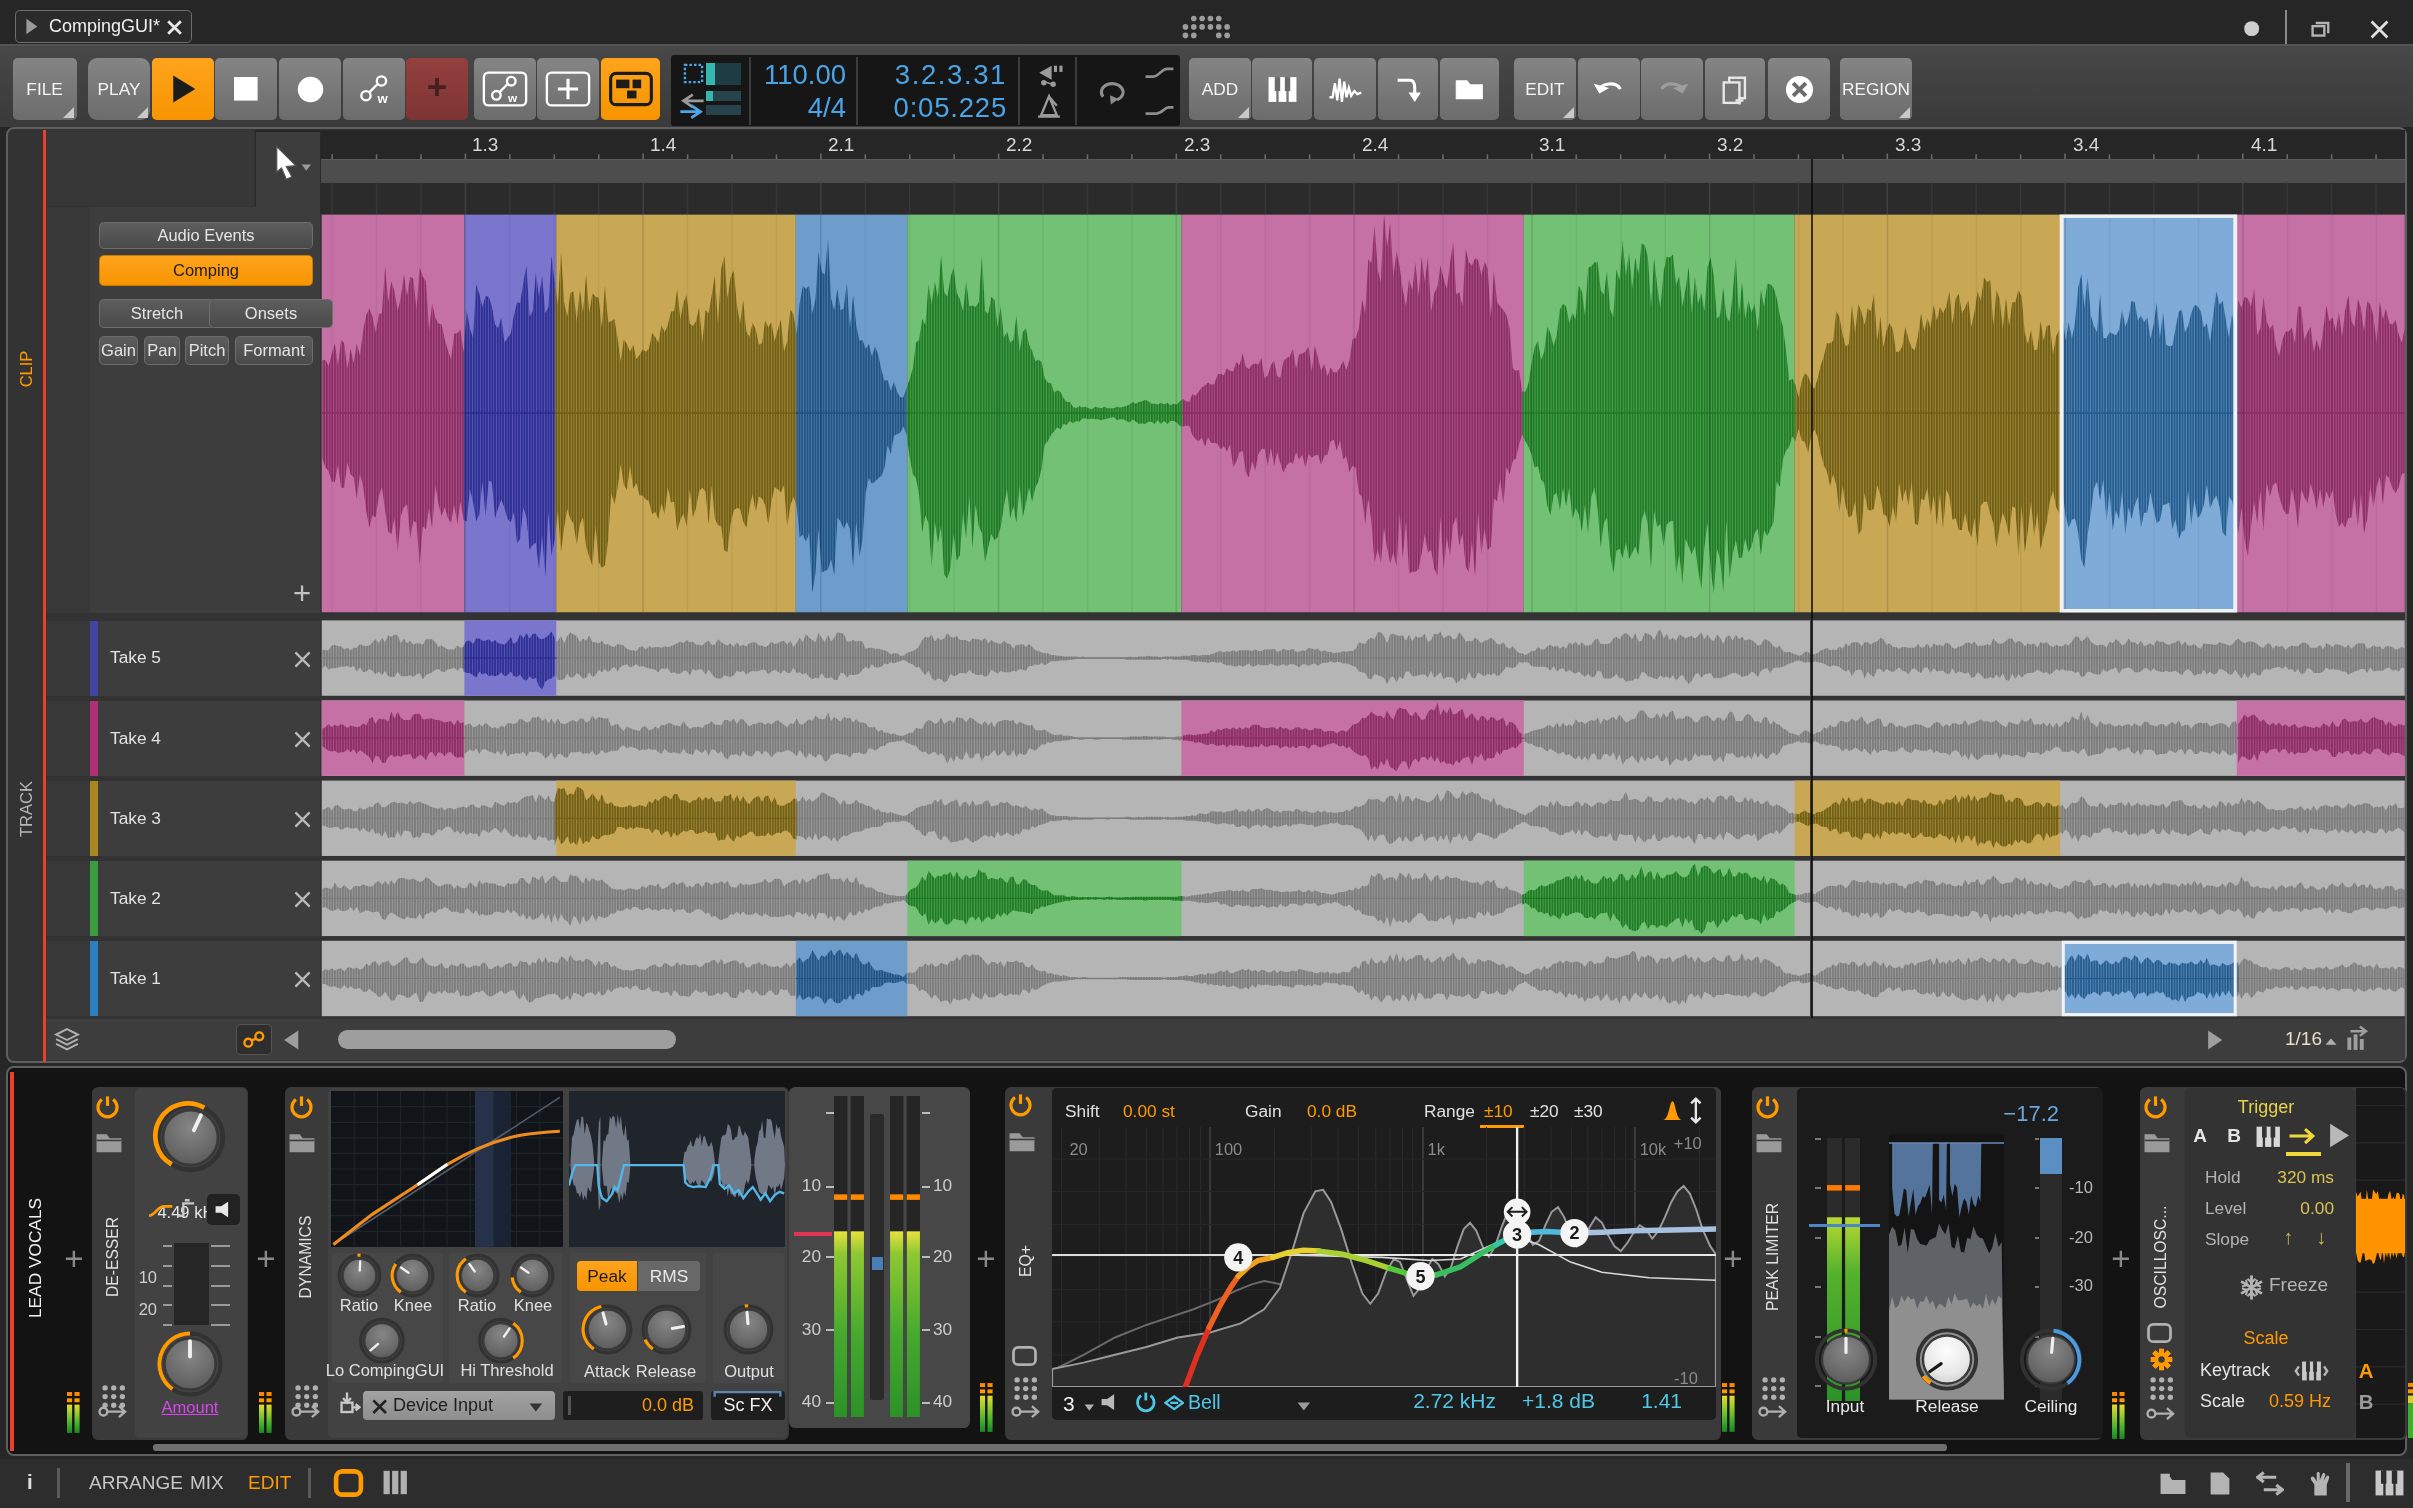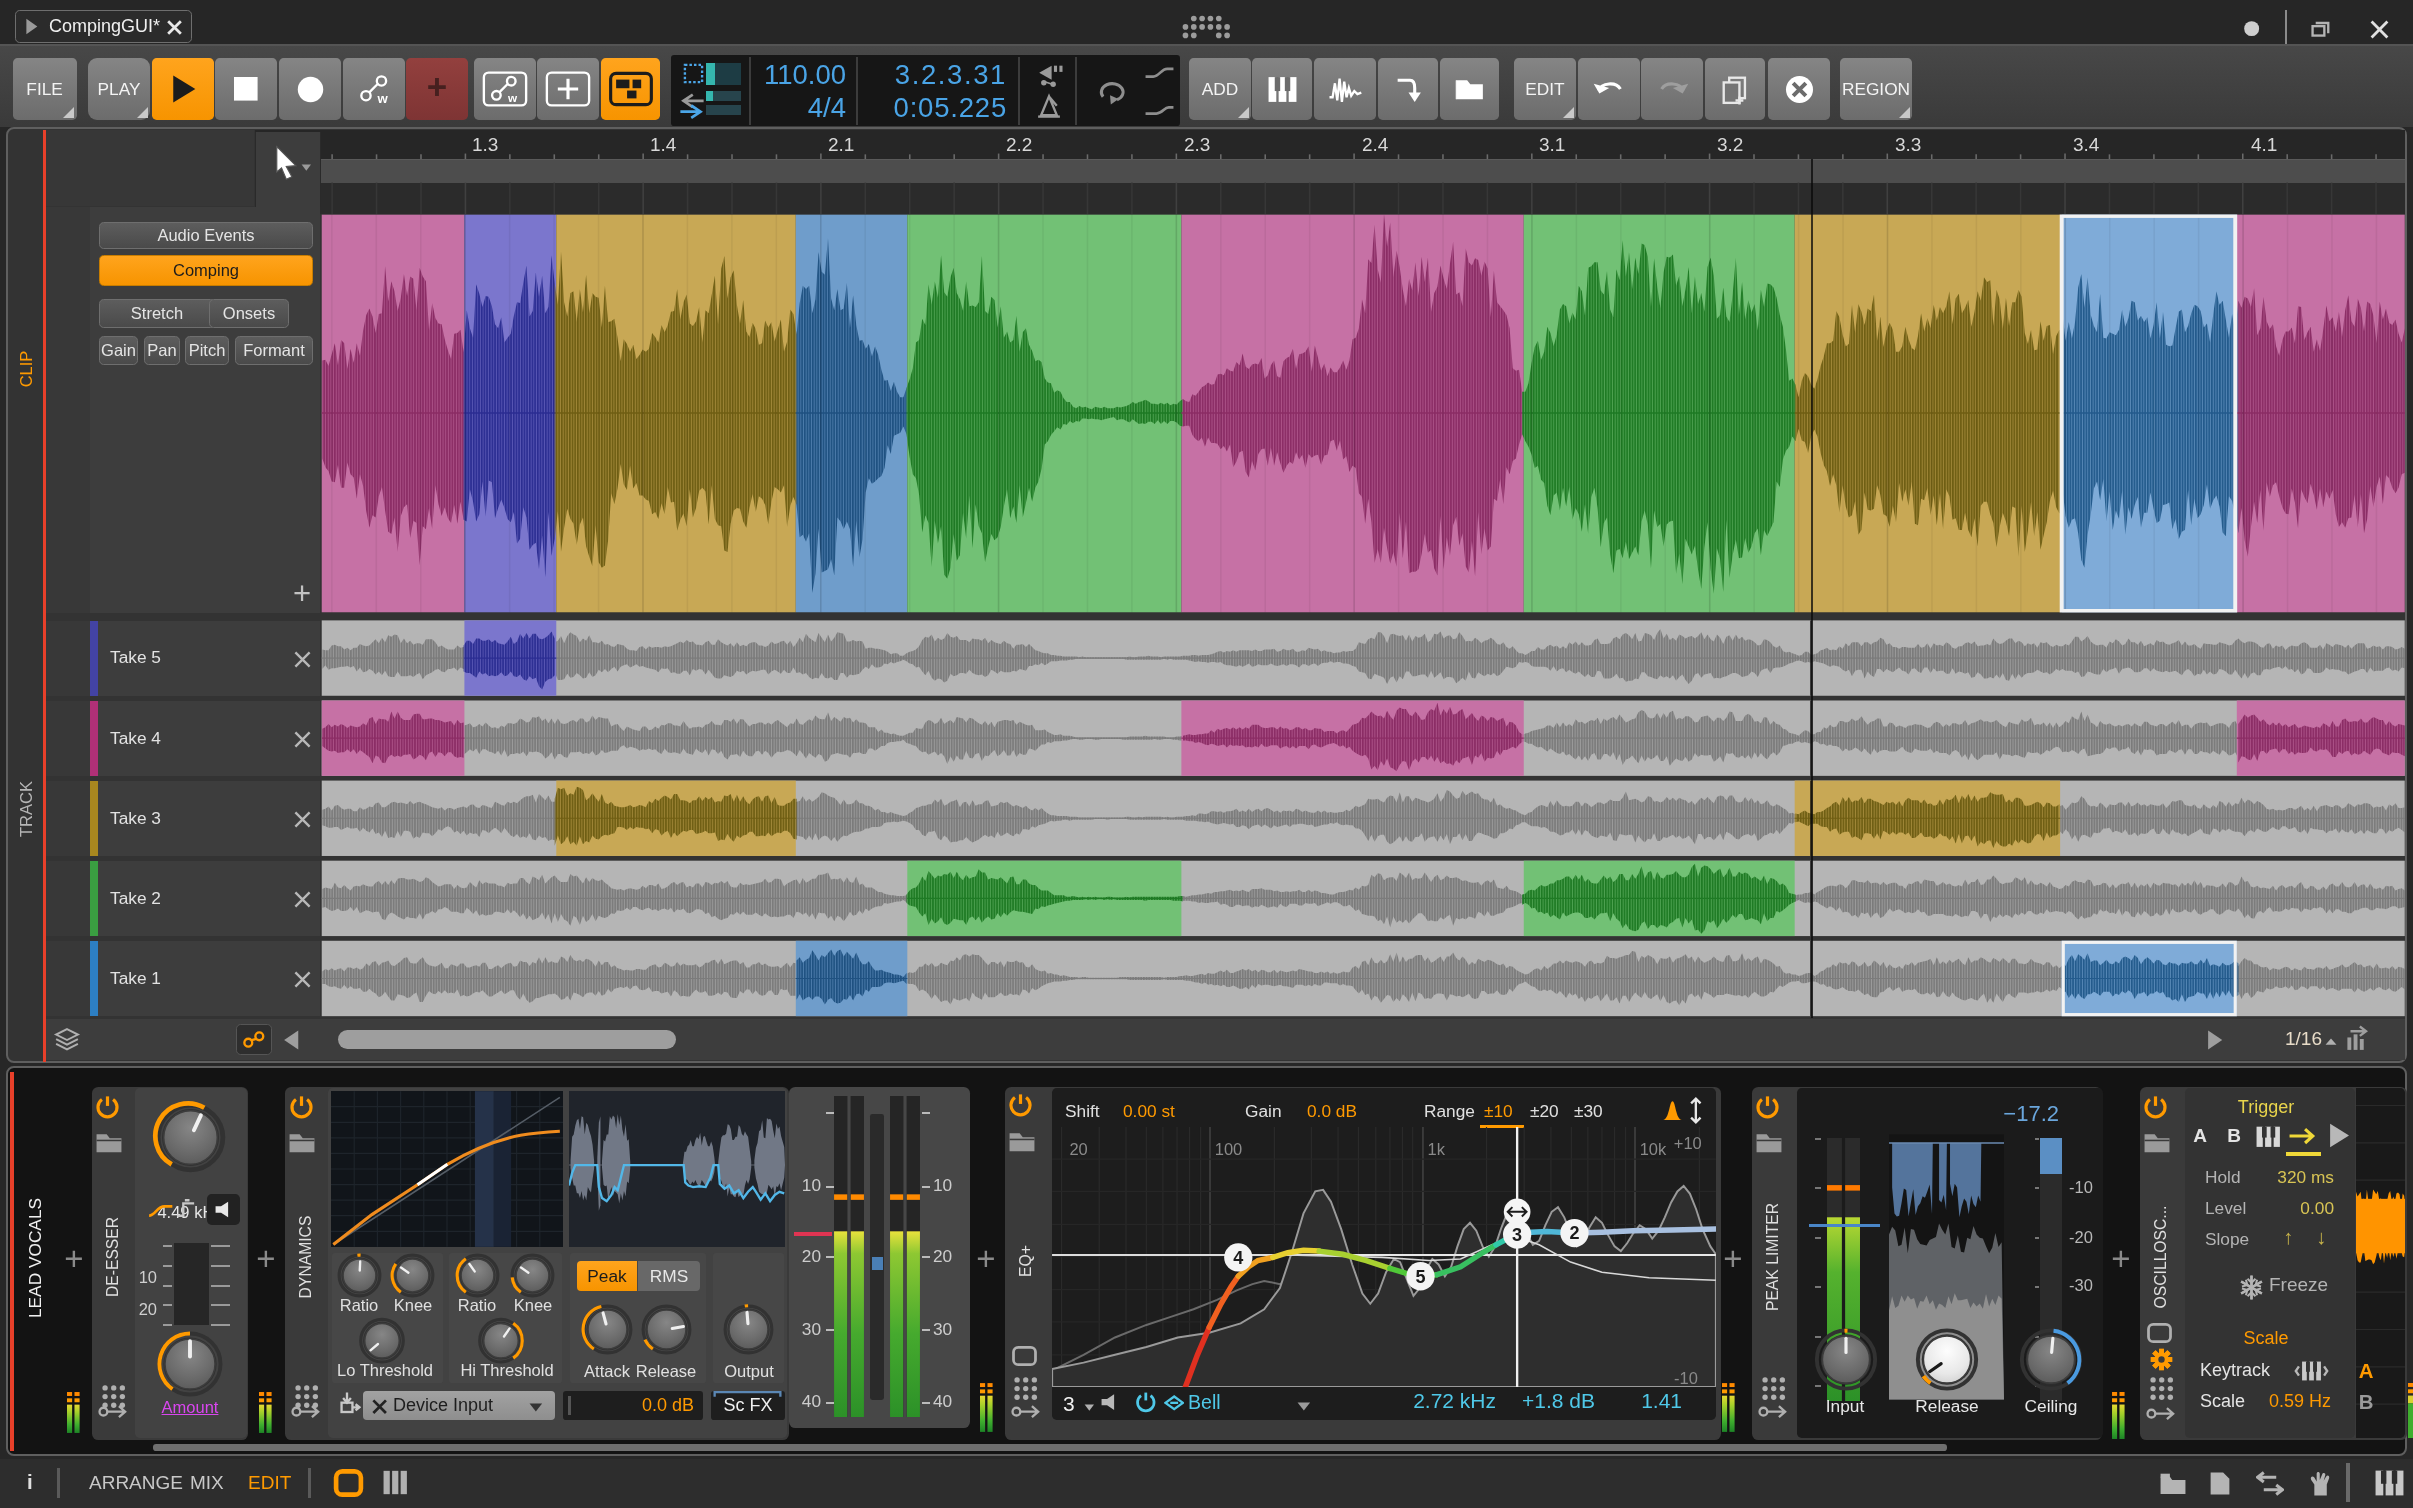--- a/index.html
+++ b/index.html
@@ -496,21 +496,21 @@
     <div class="abs" style="left:255px;top:132px;width:66px;height:75px;background:#3d3d3d;border-left:1.6px solid #2a2a2a;border-right:1.6px solid #2a2a2a"></div>
     <svg class="abs" style="left:272px;top:145px" width="27" height="35" viewBox="0 0 34 44">
       <path d="M6 2 L30 26 L18 27 L25 40 L18 43 L12 29 L6 34 Z" fill="#fff" stroke="#555" stroke-width="1.5"></path>
     </svg>
     <svg class="abs" style="left:300px;top:163px" width="12.6" height="9.4" viewBox="0 0 16 12">
       <path d="M2 2 L14 2 L8 10 Z" fill="#9a9a9a"></path>
     </svg>
     <div class="abs" style="left:99px;top:222px;width:214px;height:27px;background:linear-gradient(#5d5d5d,#4a4a4a);border:1.6px solid #6e6e6e;border-radius:4.7px;display:flex;align-items:center;justify-content:center;font-size:16.5px;color:#e4e4e4">Audio Events</div>
     <div class="abs" style="left:99px;top:255px;width:214px;height:31px;background:linear-gradient(#ffa41d,#f79400);border:1.6px solid #c87d00;border-radius:4.7px;display:flex;align-items:center;justify-content:center;font-size:16.5px;color:#1c1c1c">Comping</div>
     <div class="abs" style="left:99px;top:299px;width:116px;height:29px;background:linear-gradient(#5d5d5d,#4a4a4a);border:1.6px solid #6e6e6e;border-radius:4.7px;display:flex;align-items:center;justify-content:center;font-size:16.5px;color:#e4e4e4">Stretch</div>
-    <div class="abs" style="left:209px;top:299px;width:80px;height:29px;background:linear-gradient(#5d5d5d,#4a4a4a);border:1.6px solid #6e6e6e;border-radius:4.7px;display:flex;align-items:center;justify-content:center;font-size:16.5px;color:#e4e4e4">Onsets</div>
+    <div class="abs" style="left:209px;top:299px;width:124px;height:29px;background:linear-gradient(#5d5d5d,#4a4a4a);border:1.6px solid #6e6e6e;border-radius:4.7px;display:flex;align-items:center;justify-content:center;font-size:16.5px;color:#e4e4e4">Onsets</div>
     <div class="abs" style="left:99px;top:336px;width:39px;height:29px;background:linear-gradient(#5d5d5d,#4a4a4a);border:1.6px solid #6e6e6e;border-radius:4.7px;display:flex;align-items:center;justify-content:center;font-size:16.5px;color:#e4e4e4">Gain</div>
     <div class="abs" style="left:144px;top:336px;width:36px;height:29px;background:linear-gradient(#5d5d5d,#4a4a4a);border:1.6px solid #6e6e6e;border-radius:4.7px;display:flex;align-items:center;justify-content:center;font-size:16.5px;color:#e4e4e4">Pan</div>
     <div class="abs" style="left:185px;top:336px;width:44px;height:29px;background:linear-gradient(#5d5d5d,#4a4a4a);border:1.6px solid #6e6e6e;border-radius:4.7px;display:flex;align-items:center;justify-content:center;font-size:16.5px;color:#e4e4e4">Pitch</div>
     <div class="abs" style="left:235px;top:336px;width:78px;height:29px;background:linear-gradient(#5d5d5d,#4a4a4a);border:1.6px solid #6e6e6e;border-radius:4.7px;display:flex;align-items:center;justify-content:center;font-size:16.5px;color:#e4e4e4">Formant</div>
     <div class="abs" style="left:302px;top:576px;font-size:31px;color:#c2c2c2;font-weight:normal;transform:translateX(-50%);">+</div>
     <div class="abs" style="left:46px;top:616px;width:274px;height:4.7px;background:#333"></div>
     <div class="abs" style="left:90px;top:621px;width:230px;height:75px;background:#3d3d3d"></div>
     <div class="abs" style="left:46px;top:621px;width:44px;height:75px;background:#383838"></div>
     <div class="abs" style="left:90px;top:621px;width:7.9px;height:75px;background:#4343a4"></div>
     <div class="abs" style="left:110px;top:647px;font-size:17.3px;color:#e2e2e2;font-weight:normal;">Take 5</div>
@@ -767,21 +767,21 @@
       <line x1="25.8" y1="26.4" x2="16.3" y2="19.7" stroke="#f0f0f0" stroke-width="3" stroke-linecap="round"></line>
     </svg>
     <div class="abs" style="left:359px;top:1296px;font-size:16.5px;color:#e0e0e0;font-weight:normal;transform:translateX(-50%);">Ratio</div>
     <div class="abs" style="left:413px;top:1296px;font-size:16.5px;color:#e0e0e0;font-weight:normal;transform:translateX(-50%);">Knee</div>
     <svg class="abs" style="left:356px;top:1317px" width="52" height="49" viewBox="0 0 66 62">
       <circle cx="33" cy="30" r="24" fill="#303030"></circle>
       <circle cx="33" cy="30" r="27" fill="none" stroke="#323232" stroke-width="4"></circle>
       <circle cx="33" cy="30" r="22" fill="url(#kgd)" stroke="#3c3c3c" stroke-width="2"></circle>
       <line x1="27.9" y1="34.2" x2="18.4" y2="42.2" stroke="#f0f0f0" stroke-width="3" stroke-linecap="round"></line>
     </svg>
-    <div class="abs" style="left:385px;top:1361px;font-size:16.5px;color:#e0e0e0;font-weight:normal;transform:translateX(-50%);">Lo Threshold</div>
+    <div class="abs" style="left:385px;top:1361px;font-size:16.5px;color:#e0e0e0;font-weight:normal;transform:translateX(-50%);">Lo CompingGUI</div>
     <svg class="abs" style="left:453px;top:1252px" width="49" height="47" viewBox="0 0 62 60">
       <circle cx="31" cy="30" r="23" fill="#303030"></circle>
       <circle cx="31" cy="30" r="26" fill="none" stroke="#323232" stroke-width="4"></circle>
       <path d="M16.1 51.3 A26 26 0 0 1 16.1 8.7" fill="none" stroke="#ff9a00" stroke-width="4"></path>
       <circle cx="31" cy="30" r="21" fill="url(#kgd)" stroke="#3c3c3c" stroke-width="2"></circle>
       <line x1="27.4" y1="24.8" x2="20.7" y2="15.3" stroke="#f0f0f0" stroke-width="3" stroke-linecap="round"></line>
     </svg>
     <svg class="abs" style="left:508px;top:1252px" width="49" height="47" viewBox="0 0 62 60">
       <circle cx="31" cy="30" r="23" fill="#303030"></circle>
       <circle cx="31" cy="30" r="26" fill="none" stroke="#323232" stroke-width="4"></circle>

